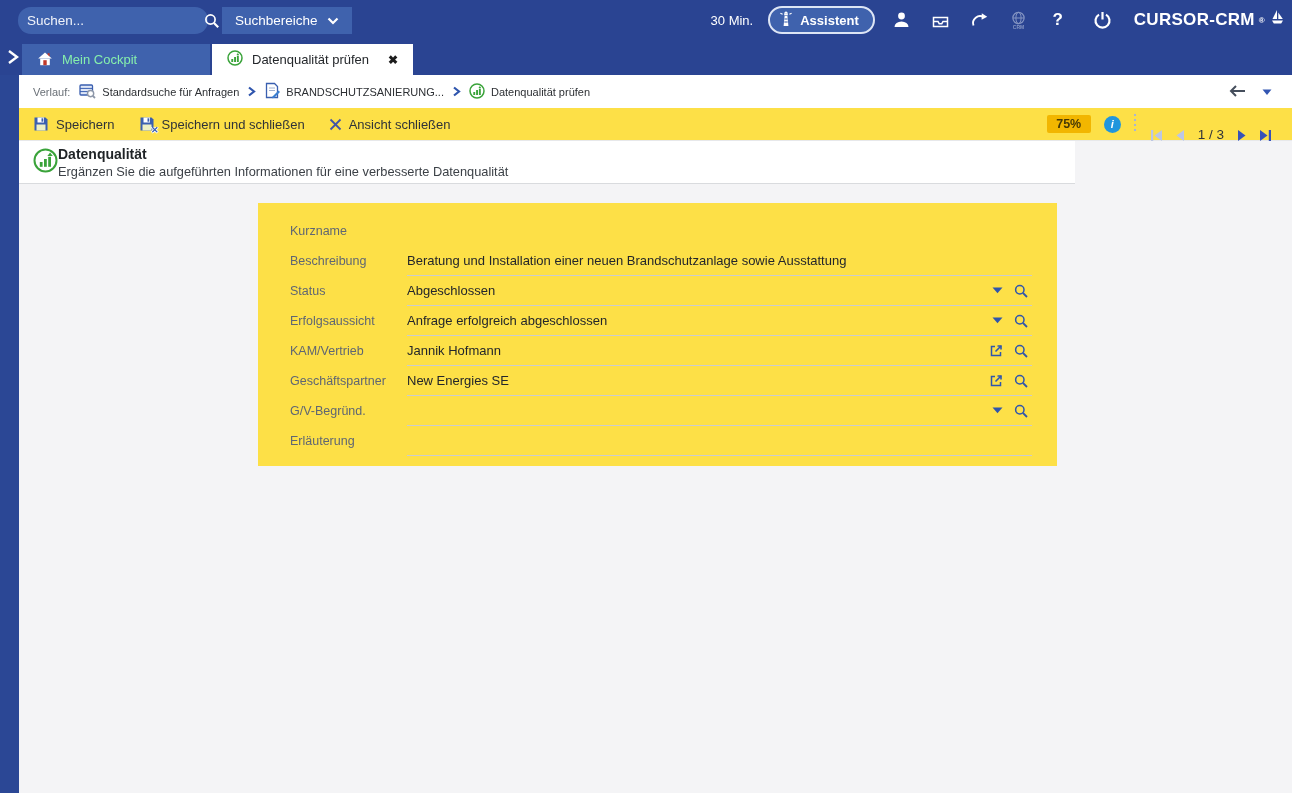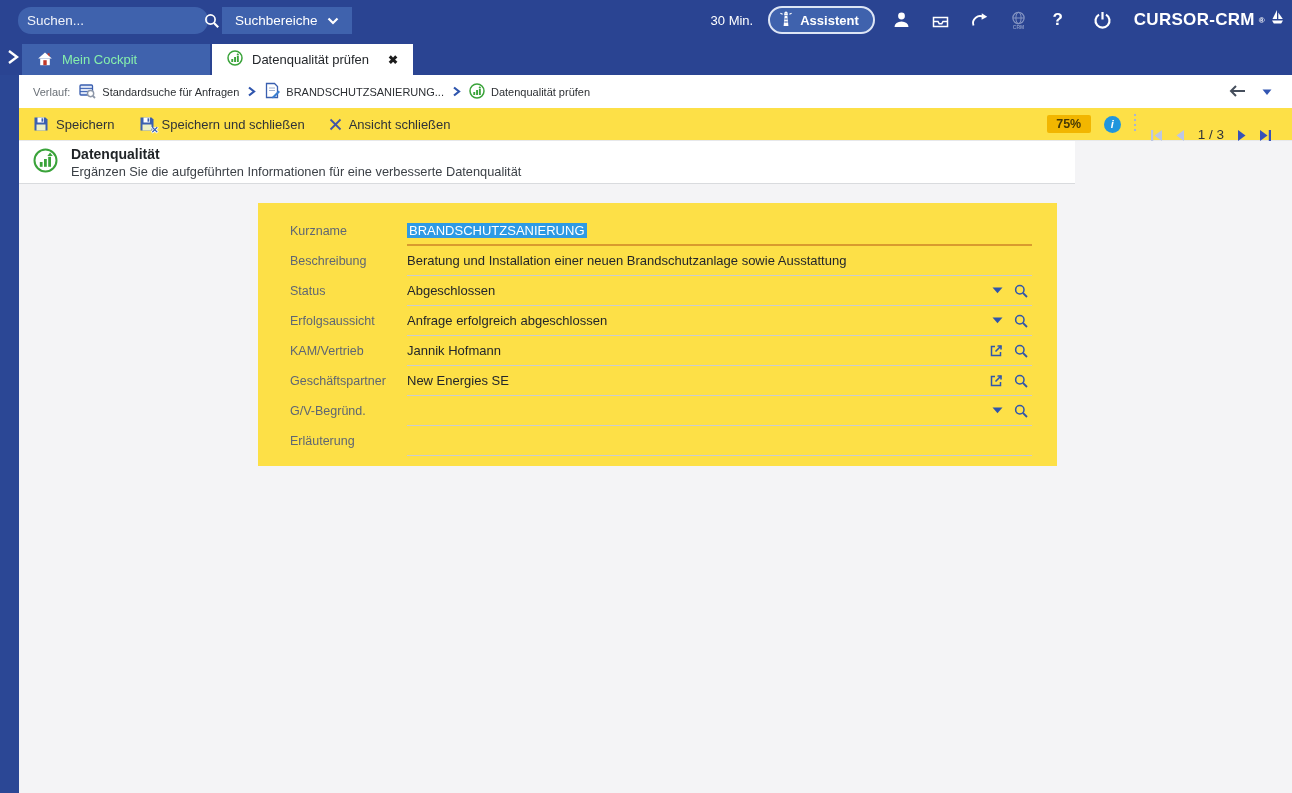--- a/index.html
+++ b/index.html
@@ -58,21 +58,21 @@
              display:flex; align-items:center; justify-content:center; border-radius:2px; }
   .info-dot { width:17px; height:17px; border-radius:50%; background:#2196dd; color:#fff; font-size:11px;
              font-weight:bold; display:flex; align-items:center; justify-content:center; cursor:pointer; font-style:italic; }
   .dot-sep { width:2px; height:20px; background-image:repeating-linear-gradient(#a9b4d4 0 2px, transparent 2px 5px); }
   .pager { display:flex; align-items:flex-end; gap:10px;margin-top:21px; }
   .pg-btn { display:flex; align-items:center; cursor:pointer; }
   .pg-label { font-size:13.5px; color:#30343a; margin:0 2px; }
 
   
   .headerbar { position:absolute; left:19px; top:141px; width:1056px; height:43px; background:#fff;
-             border-bottom:1px solid #d9dbde; display:flex; align-items:center; padding:0 14px; gap:13px; }
+             border-bottom:1px solid #d9dbde; display:flex; align-items:center; padding:0 14px; }
   .hd-text { display:flex; flex-direction:column; gap:2px; }
   .hd-title { font-size:14px; font-weight:bold; color:#1f2326; }
   .hd-sub { font-size:12.8px; color:#3c4147; }
 
   
   .content { position:absolute; left:19px; top:184px; width:1273px; height:609px; background:#f4f4f6; }
   .panel { position:absolute; left:239px; top:19px; width:799px; height:263px; background:#fde047; padding-top:13px; }
   .frow { display:flex; align-items:stretch; height:30px; padding:0 25px 0 32px; }
   .flabel { width:117px; flex-shrink:0; color:#5f6673; font-size:12.5px; display:flex; align-items:center; }
   .fvalue { flex:1; display:flex; align-items:center; gap:6px; border-bottom:1px solid #caccd0;
@@ -357,23 +357,20 @@
       <span class="hd-title">Datenqualität</span>
       <span class="hd-sub">Ergänzen Sie die aufgeführten Informationen für eine verbesserte Datenqualität</span>
     </span>
   </div>
 
   <div class="content">
     <div class="panel">
 
       <div class="frow">
         <span class="flabel">Kurzname</span>
-        <span class="fvalue focused">
-          <span class="sel-text">BRANDSCHUTZSANIERUNG</span>
-        </span>
       </div>
 
       <div class="frow">
         <span class="flabel">Beschreibung</span>
         <span class="fvalue">
           <span>Beratung und Installation einer neuen Brandschutzanlage sowie Ausstattung</span>
         </span>
       </div>
 
       <div class="frow">

